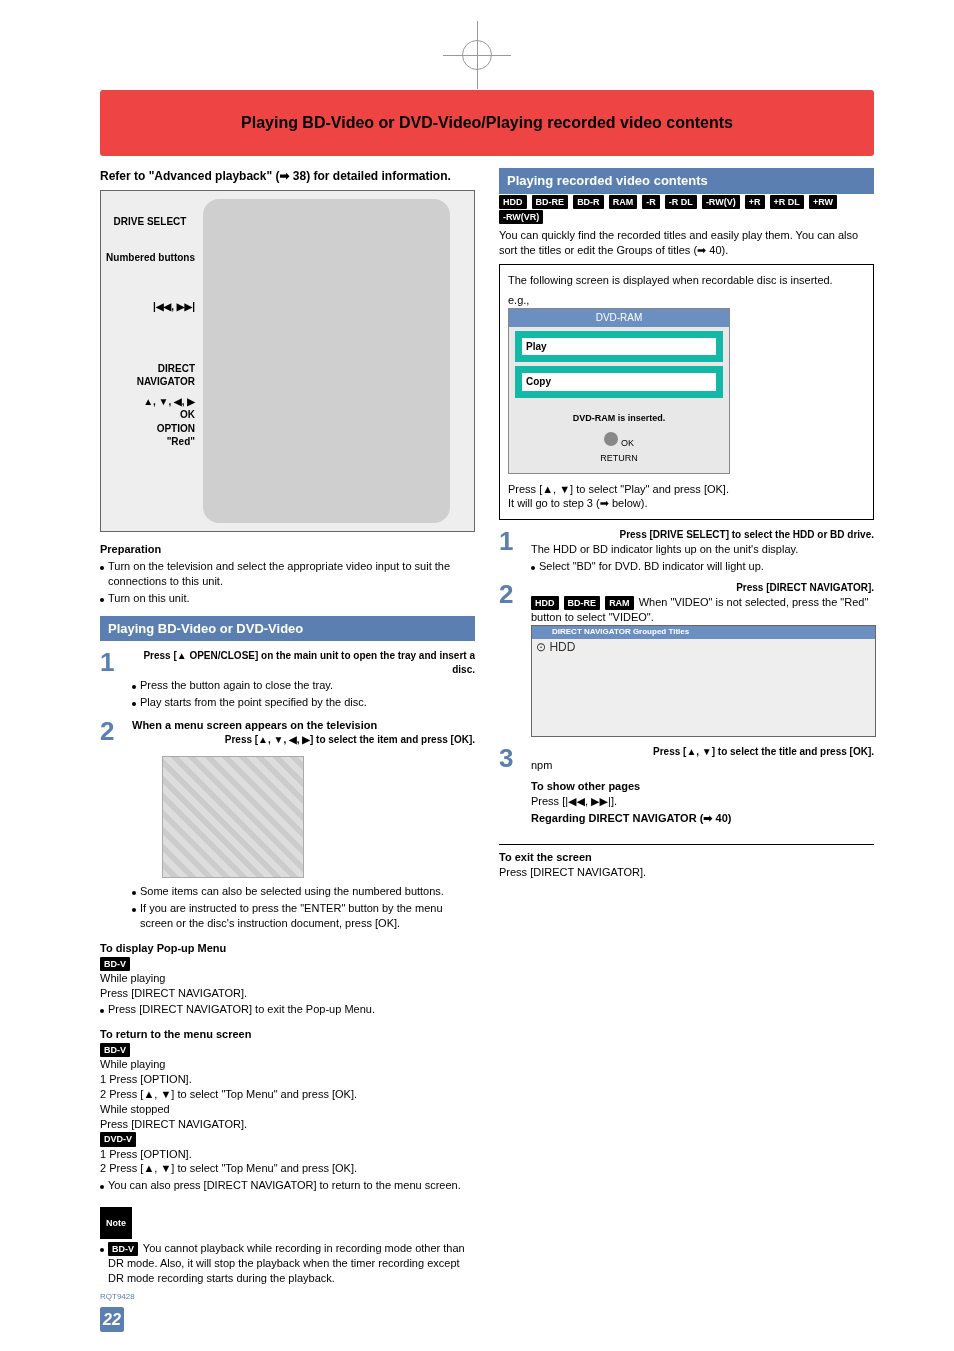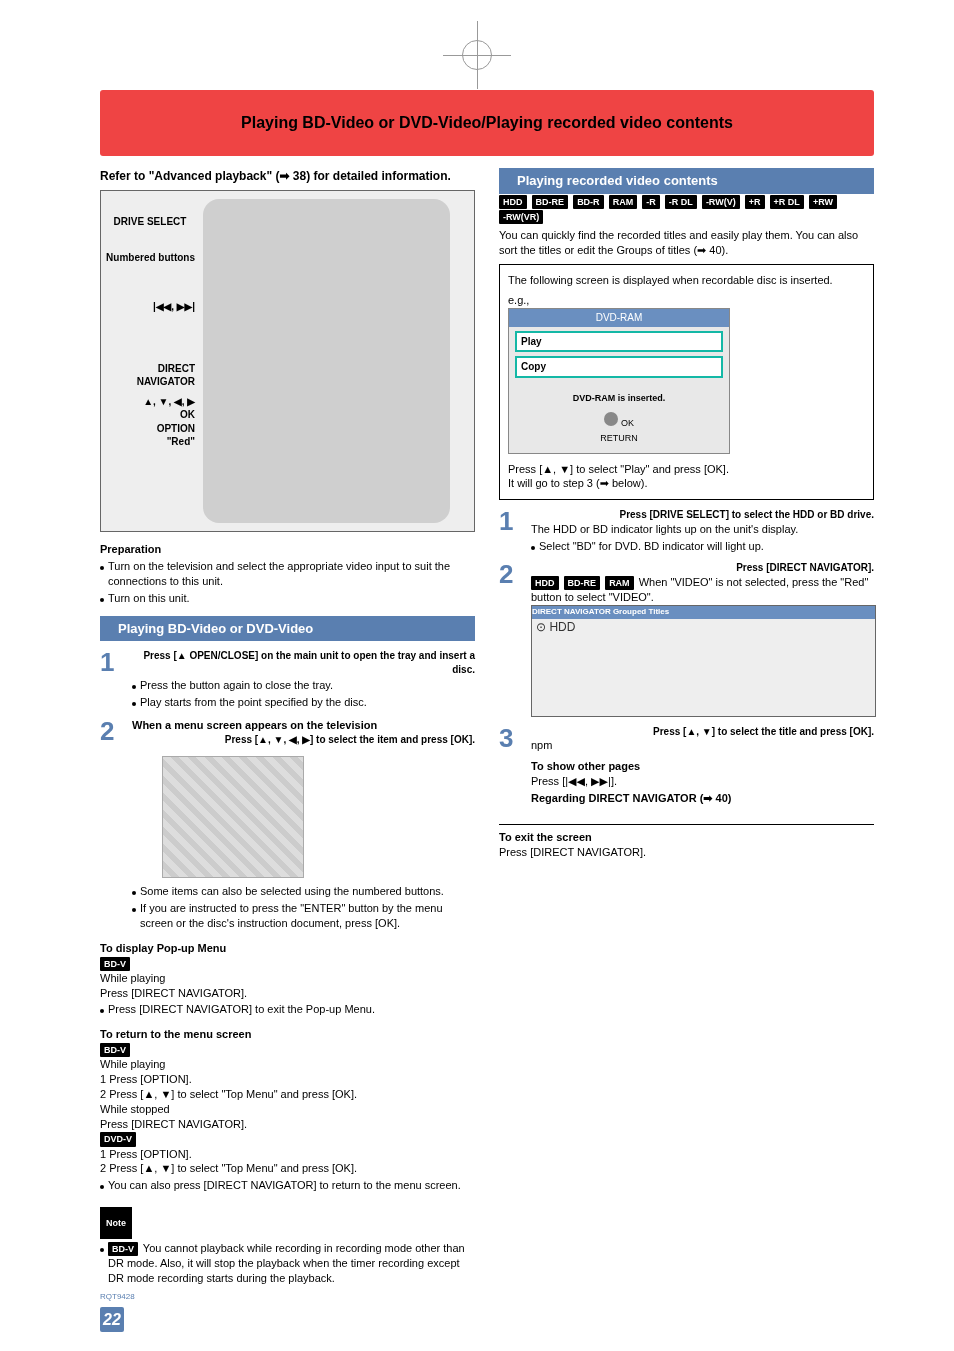--- a/index.html
+++ b/index.html
@@ -56,21 +56,21 @@
     flex:1;
     margin:8px 24px 8px 4px;
     background:#cfcfcf;
     border-radius:16px;
     position:relative;
   }
   .section-bar {
     background: #5a7fb0;
     color: #fff;
     font-weight: bold;
-    padding: 4px 18px;
+    padding: 4px 8px;
     font-size: 13px;
     margin-top: 10px;
   }
   .step {
     display:flex;
     gap:10px;
     margin-top:8px;
   }
   .stepnum {
     color:#5a7fb0;
@@ -92,24 +92,24 @@
     display:inline-block;background:#000;color:#fff;font-size:9px;font-weight:bold;
     padding:1px 4px;margin-right:2px;border-radius:1px;
   }
   .note-tag {
     display:inline-block;background:#000;color:#fff;font-size:9px;font-weight:bold;padding:10px 6px;
   }
   .small-head{font-weight:bold;font-size:11px;margin-top:10px;}
   .inset-box{border:1px solid #000;padding:8px;margin-top:6px;}
   .dvdram-box{border:1px solid #888;background:#e8e8e8;width:220px;}
   .dvdram-title{background:#6a8fc0;color:#fff;font-size:10px;text-align:center;padding:2px;}
-  .dvdram-row{background:#fff;border:2px solid #14b8a6;margin:4px 6px;padding:2px 4px;font-size:10px;font-weight:bold;}
+  .dvdram-row{background:#fff;border:7px solid #14b8a6;margin:4px 6px;padding:2px 4px;font-size:10px;font-weight:bold;}
   .dvdram-msg{font-size:9px;text-align:center;font-weight:bold;padding:10px 0 4px;}
   .nav-table{border:1px solid #666;background:#eee;width:100%;height:110px;font-size:7px;color:#333;position:relative;}
-  .nav-hdr{background:#6a8fc0;color:#fff;font-size:8px;font-weight:bold;padding:1px 0;}
+  .nav-hdr{background:#6a8fc0;color:#fff;font-size:8px;font-weight:bold;padding:1px 20px;}
   .page-num-box{
     background:#5a7fb0;color:#fff;width:24px;text-align:center;font-style:italic;
     font-weight:bold;font-size:16px;padding:2px 0;border-radius:2px;margin-top:4px;
   }
   .rqt{color:#5a7fb0;font-size:8px;}
   .disc-strip{margin-bottom:4px;}
   .small-hdd{font-size:12px;font-weight:normal;margin-left:4px;}
   .reg-mark {
     position:absolute;top:40px;left:50%;transform:translateX(-50%);
     width:28px;height:28px;border:1px solid #999;border-radius:50%;

